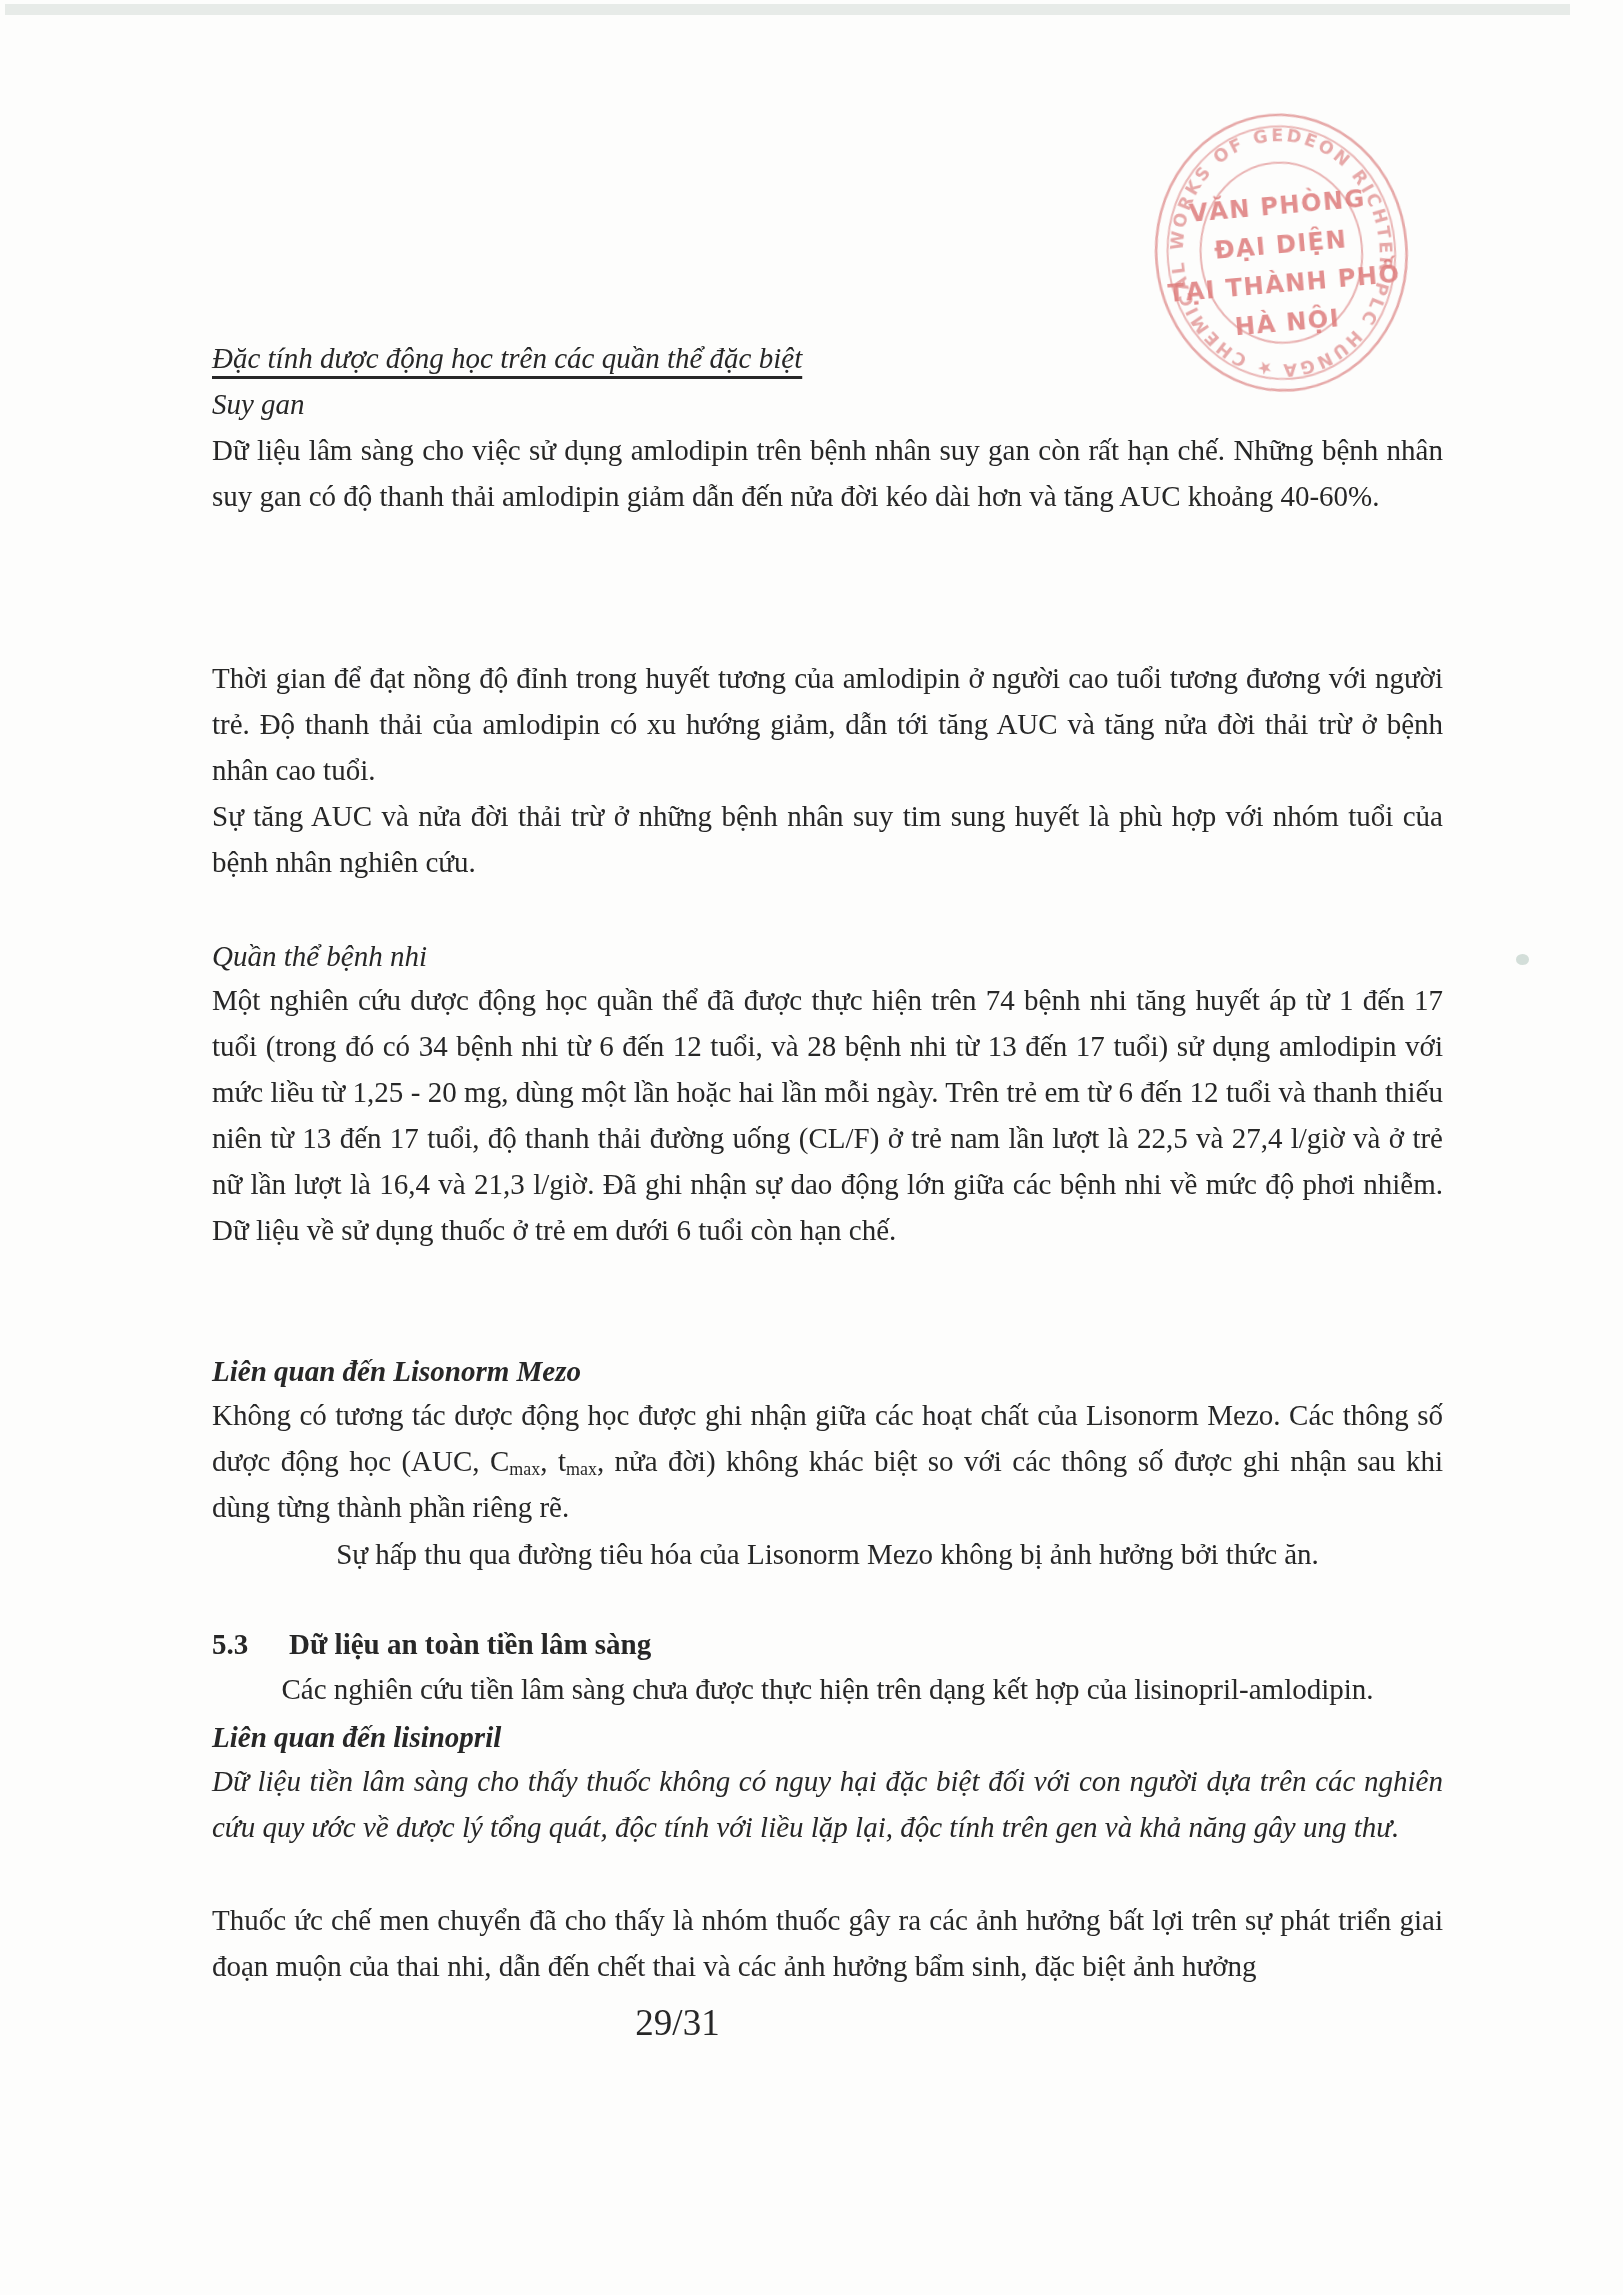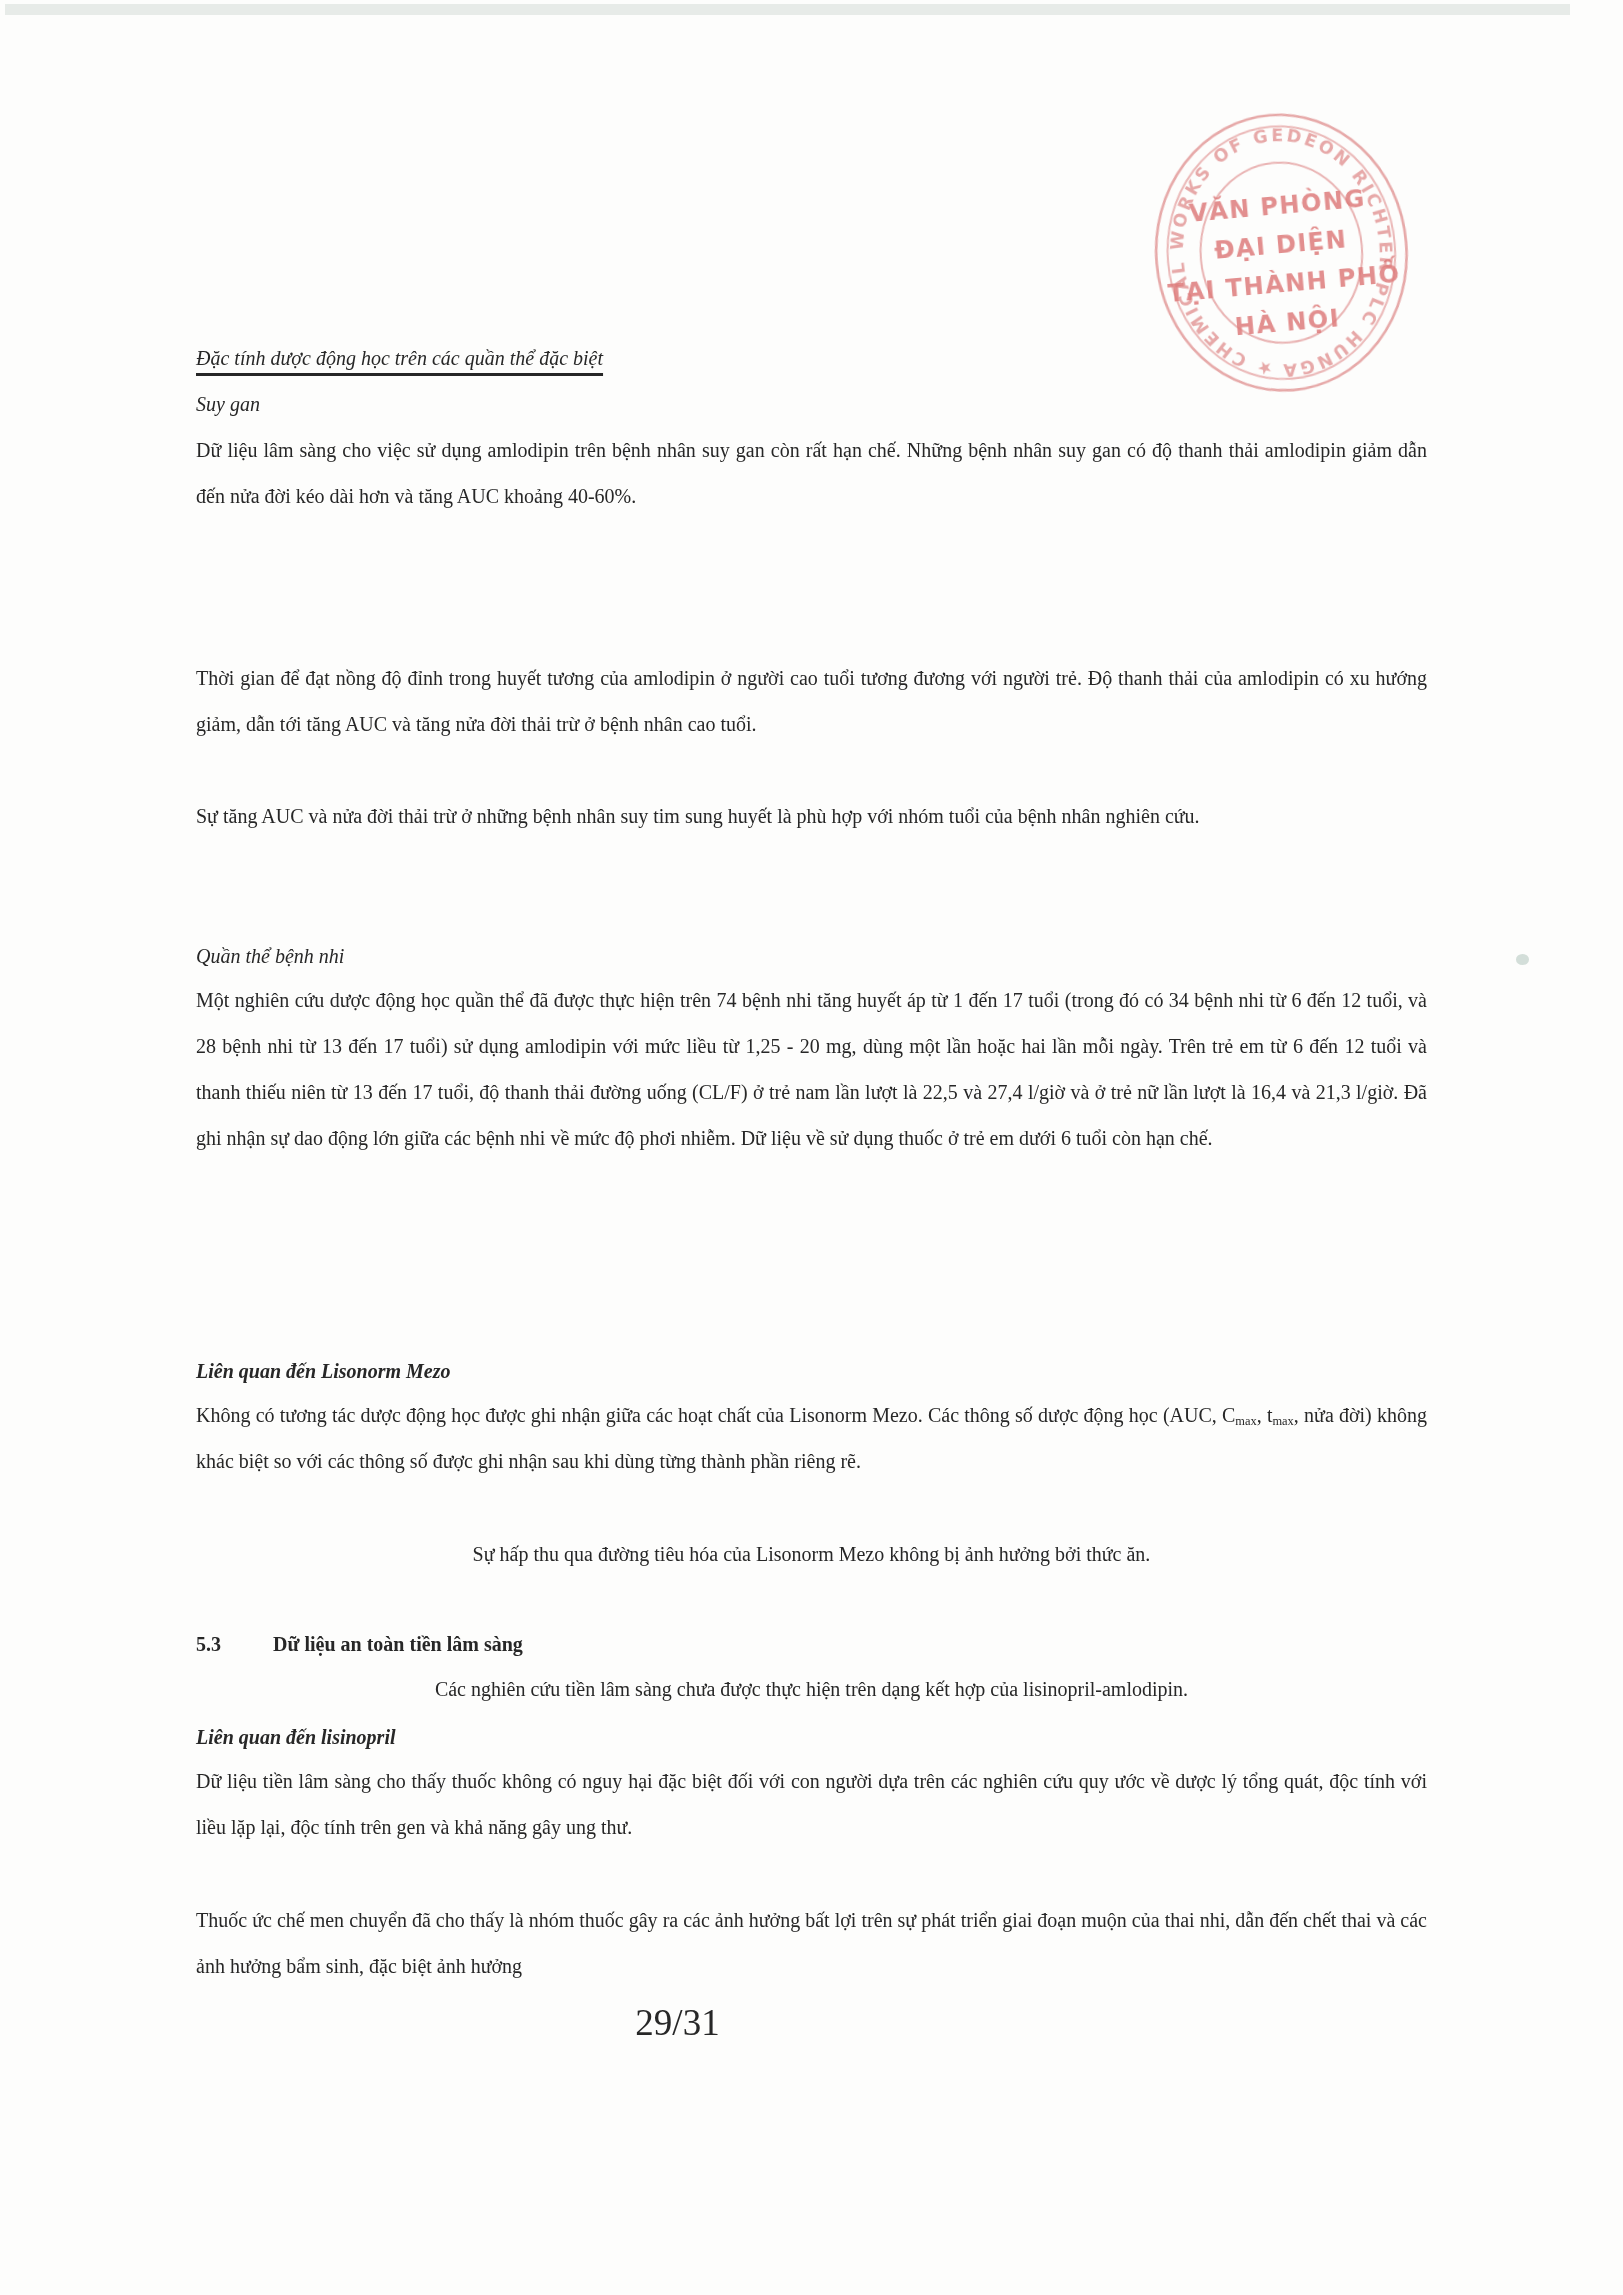--- a/index.html
+++ b/index.html
@@ -13,22 +13,22 @@
   }
   .scan-band{
     position:absolute;left:5.2px;top:3.9px;width:1565px;height:11px;
     background:#e7ebe8;
   }
   .speck{
     position:absolute;border-radius:50%;
     background:rgba(176,196,188,.55);
   }
   .t{
-    position:absolute;left:196px;width:1231px;
-    font-size:20px;line-height:46px;
+    position:absolute;left:212px;width:1231px;
+    font-size:29px;line-height:46px;
     text-align:justify;
   }
   .single{text-align:center;}
   .h-it{font-style:italic;text-align:left;}
   .h-underline span{
     text-decoration:underline;
     text-decoration-thickness:2.6px;
     text-underline-offset:7.9px;
   }
   .h-bi{font-style:italic;font-weight:bold;text-align:left;}
@@ -110,20 +110,20 @@
   <div class="t single" style="top:1531px;">Sự hấp thu qua đường tiêu hóa của Lisonorm Mezo không bị ảnh hưởng bởi thức ăn.</div>
 
   <div class="t h-num" style="top:1621px;">
     <span class="num">5.3</span><span>Dữ liệu an toàn tiền lâm sàng</span>
   </div>
 
   <div class="t single" style="top:1666px;">Các nghiên cứu tiền lâm sàng chưa được thực hiện trên dạng kết hợp của lisinopril-amlodipin.</div>
 
   <div class="t h-bi" style="top:1714px;">Liên quan đến lisinopril</div>
 
-  <div class="t" style="top:1758px;">Dữ liệu tiền lâm sàng cho thấy thuốc không có nguy hại đặc biệt đối với con người dựa trên các nghiên cứu quy ước về dược lý tổng quát, độc tính với liều lặp lại, độc tính trên gen và khả năng gây ung thư.</div>
+  <div class="t" style="top:1758px;font-style:italic;">Dữ liệu tiền lâm sàng cho thấy thuốc không có nguy hại đặc biệt đối với con người dựa trên các nghiên cứu quy ước về dược lý tổng quát, độc tính với liều lặp lại, độc tính trên gen và khả năng gây ung thư.</div>
 
   <div class="t" style="top:1897px;">Thuốc ức chế men chuyển đã cho thấy là nhóm thuốc gây ra các ảnh hưởng bất lợi trên sự phát triển giai đoạn muộn của thai nhi, dẫn đến chết thai và các ảnh hưởng bẩm sinh, đặc biệt ảnh hưởng</div>
 
   <div class="pageno">29/31</div>
 
 </div>
 
 
 </body></html>

